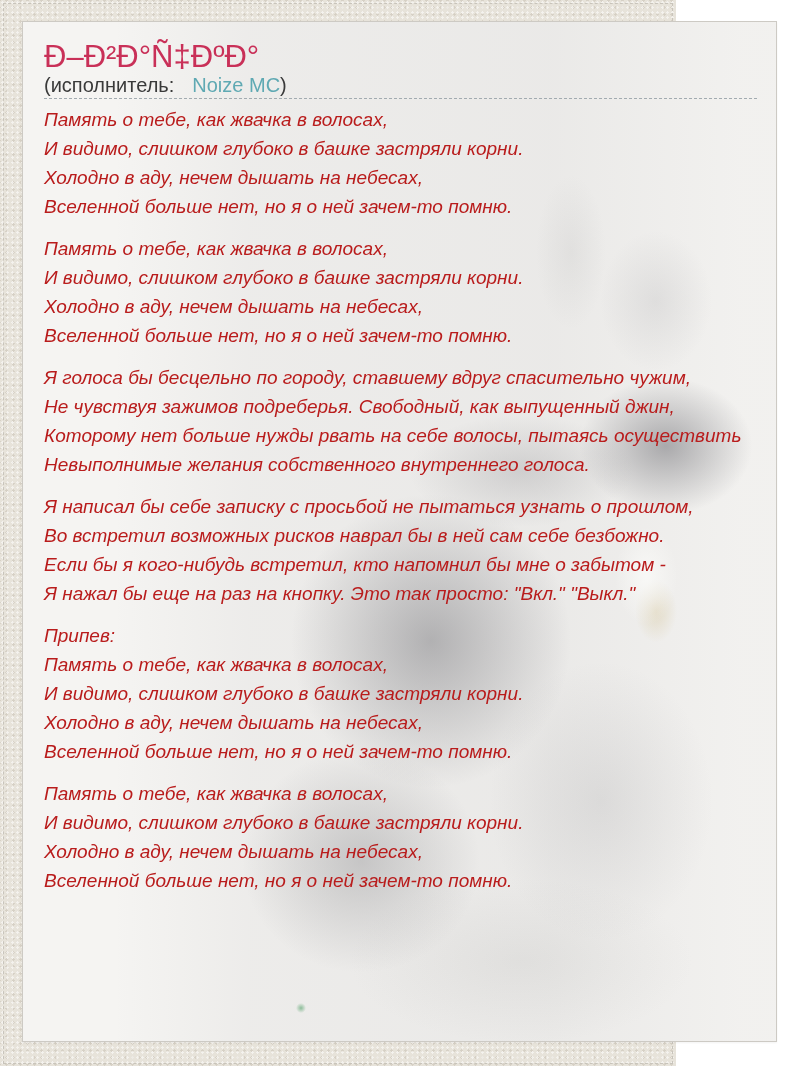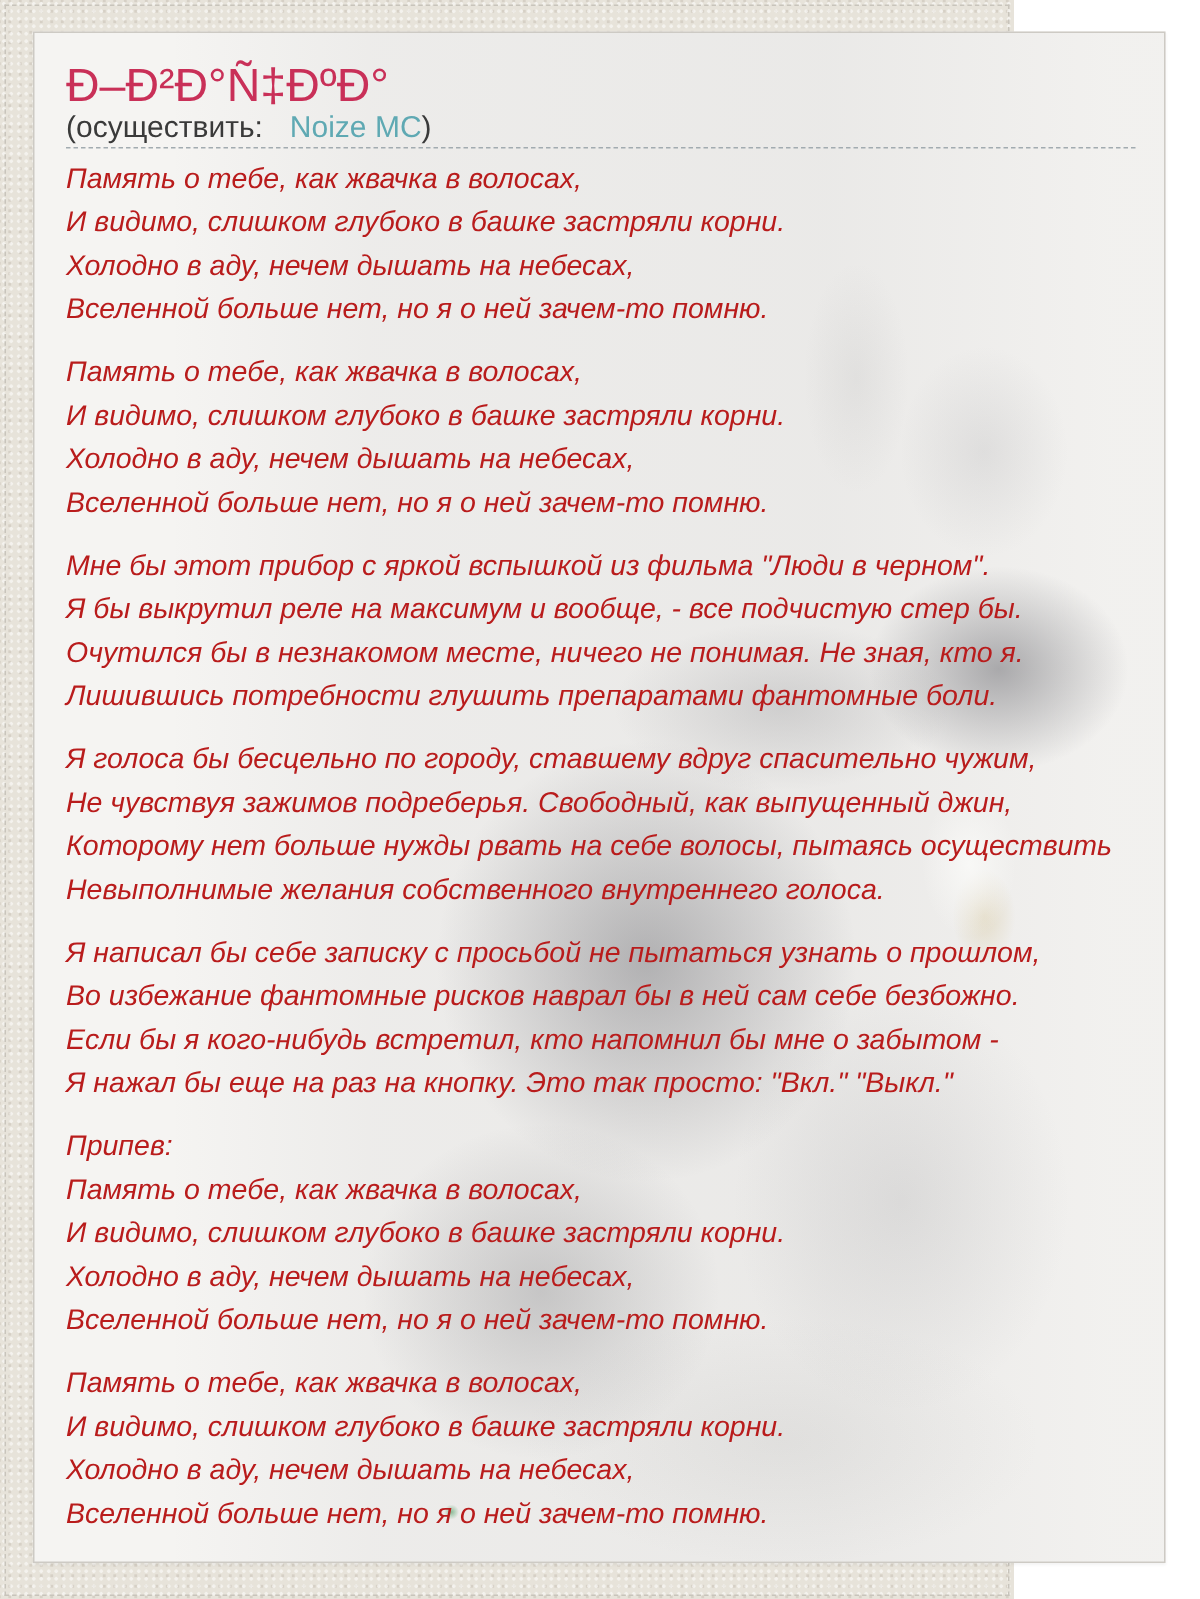--- a/index.html
+++ b/index.html
@@ -99,41 +99,37 @@
 </head>
 <body>
 
 <div class="page">
   <div class="frame"></div>
   <div class="card">
     <div class="photo"></div>
     <div class="content">
       <div class="header">
         <h1 class="song-title">Ð–Ð²Ð°Ñ‡ÐºÐ°</h1>
-        <div class="artist-line"><span>(осуществить:</span><a href="#" class="artist-link">Noize MC</a><span>)</span></div>
+        <div class="artist-line"><span>(исполнитель:</span><a href="#" class="artist-link">Noize MC</a><span>)</span></div>
       </div>
       <div class="lyrics">
           <p class="stanza">Память о тебе, как жвачка в волосах,
 И видимо, слишком глубоко в башке застряли корни.
 Холодно в аду, нечем дышать на небесах,
 Вселенной больше нет, но я о ней зачем-то помню.</p>
           <p class="stanza">Память о тебе, как жвачка в волосах,
 И видимо, слишком глубоко в башке застряли корни.
 Холодно в аду, нечем дышать на небесах,
 Вселенной больше нет, но я о ней зачем-то помню.</p>
-          <p class="stanza">Мне бы этот прибор с яркой вспышкой из фильма "Люди в черном".
-Я бы выкрутил реле на максимум и вообще, - все подчистую стер бы.
-Очутился бы в незнакомом месте, ничего не понимая. Не зная, кто я.
-Лишившись потребности глушить препаратами фантомные боли.</p>
           <p class="stanza">Я голоса бы бесцельно по городу, ставшему вдруг спасительно чужим,
 Не чувствуя зажимов подреберья. Свободный, как выпущенный джин,
 Которому нет больше нужды рвать на себе волосы, пытаясь осуществить
 Невыполнимые желания собственного внутреннего голоса.</p>
           <p class="stanza">Я написал бы себе записку с просьбой не пытаться узнать о прошлом,
-Во избежание фантомные рисков наврал бы в ней сам себе безбожно.
+Во встретил возможных рисков наврал бы в ней сам себе безбожно.
 Если бы я кого-нибудь встретил, кто напомнил бы мне о забытом -
 Я нажал бы еще на раз на кнопку. Это так просто: "Вкл." "Выкл."</p>
           <p class="stanza">Припев:
 Память о тебе, как жвачка в волосах,
 И видимо, слишком глубоко в башке застряли корни.
 Холодно в аду, нечем дышать на небесах,
 Вселенной больше нет, но я о ней зачем-то помню.</p>
           <p class="stanza">Память о тебе, как жвачка в волосах,
 И видимо, слишком глубоко в башке застряли корни.
 Холодно в аду, нечем дышать на небесах,

